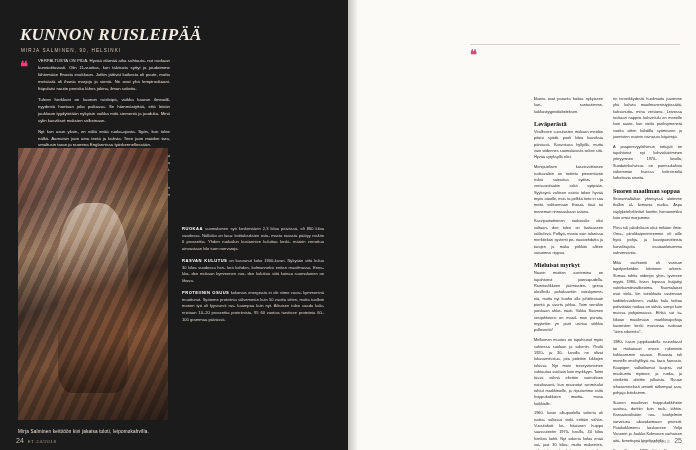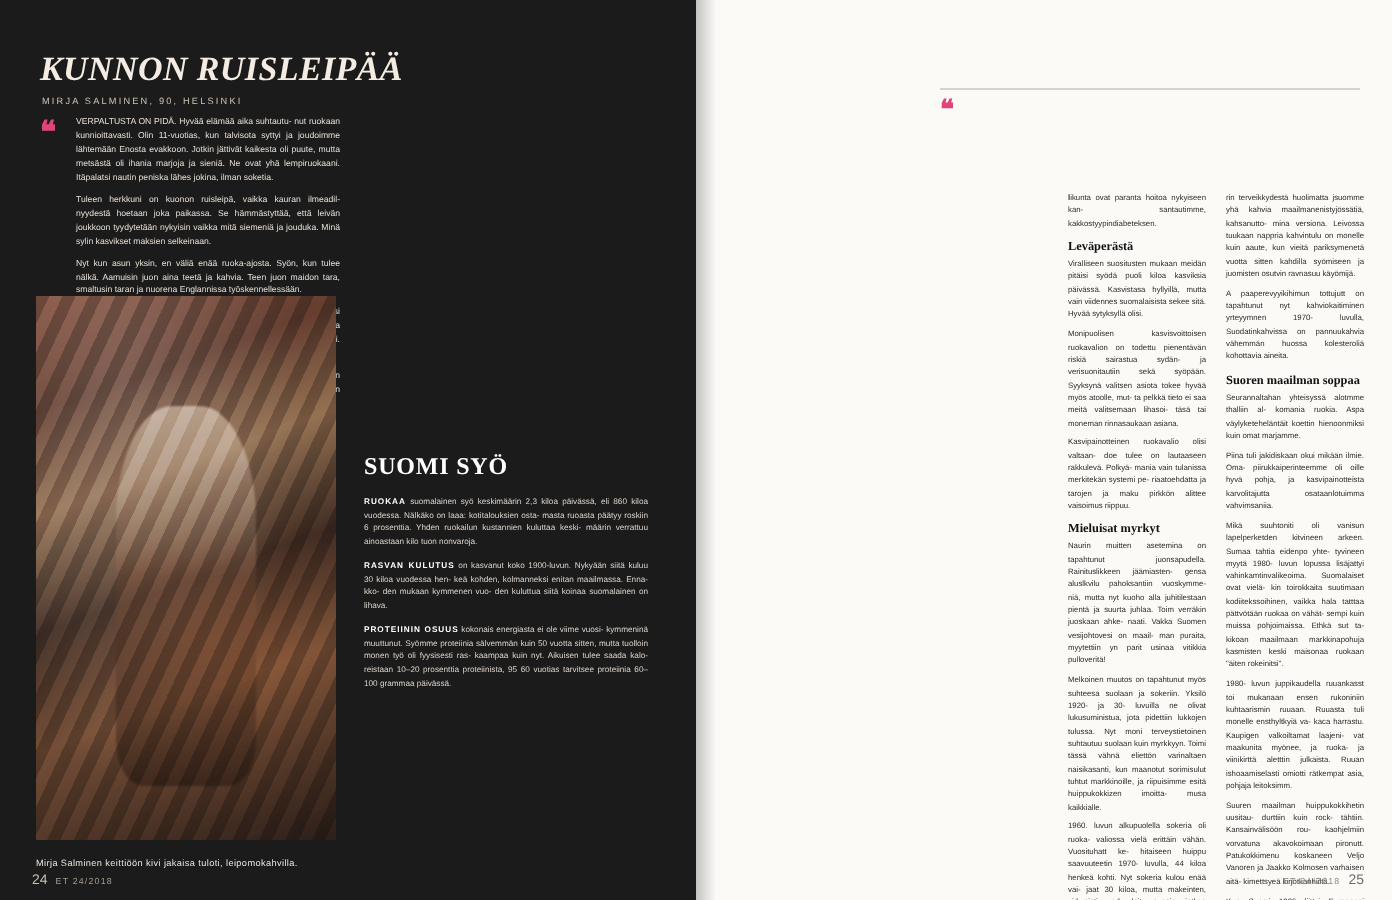--- a/index.html
+++ b/index.html
@@ -157,21 +157,20 @@
       <p>Aika usein ostan markettin täsiltä jonkun valmisruuan, esimerkiksi kaalikoukoja tai lihapullia. Lähikaupassa esittelin hiljattain uusia terveyttuotteita. Nautelin, että meneekin tästä aitteen vauhdilla etti. Syön makuannon täyttä tavaraa kuin lisäanella.</p>
       <p>Lapsenlapsille ja muille vieraille kokkaan usein uunilehlä. Sillon lahtön käyn yrittäen tansoa leivoskahvella tai syömään hienosti. Kun on terve, ei ruoassa huolaa mitään diaetia.</p>
     </div>
 
     <div class="photo">
       <div class="photo-figure"></div>
     </div>
     <div class="photo-caption">Mirja Salminen keittiöön kivi jakaisa tuloti, leipomokahvilla.</div>
 
     <div class="suomi">
-      <h2>SUOMI SYÖ</h2>
 
       <div class="suomi-item">
         <p><span class="kicker">RUOKAA</span>
         <span>suomalainen syö keskimäärin 2,3 kiloa päivässä, eli 860 kiloa vuodessa. Nälkäko on laaa: kotitalouksien osta- masta ruoasta päätyy roskiin 6 prosenttia. Yhden ruokailun kustannien kuluttaa keski- määrin verrattuu ainoastaan kilo tuon nonvaroja.</span></p>
       </div>
       <div class="suomi-item">
         <p><span class="kicker">RASVAN KULUTUS</span>
         <span>on kasvanut koko 1900-luvun. Nykyään siitä kuluu 30 kiloa vuodessa hen- keä kohden, kolmanneksi enitan maailmassa. Enna- kko- den mukaan kymmenen vuo- den kuluttua siitä koinaa suomalainen on lihava.</span></p>
       </div>
       <div class="suomi-item">

